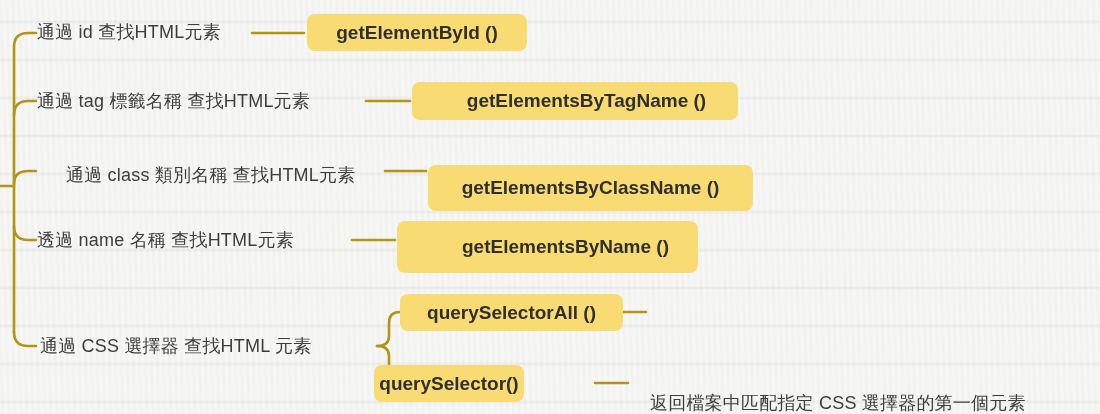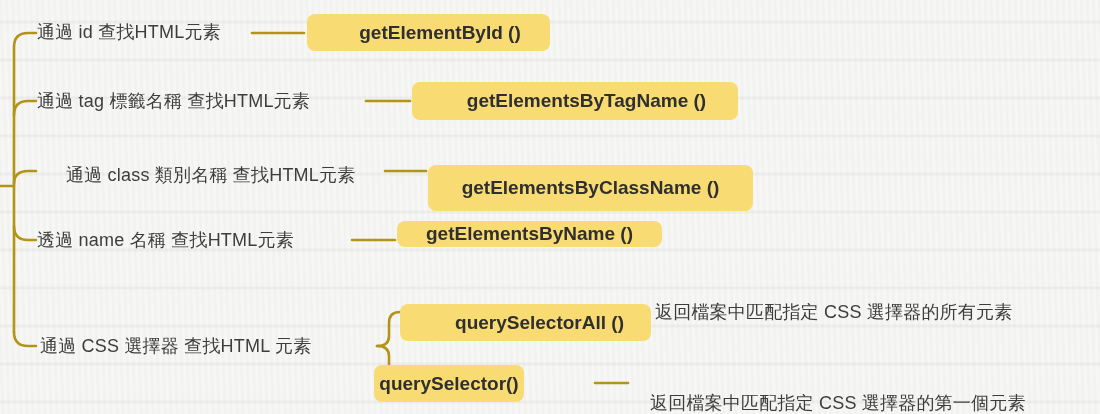--- a/index.html
+++ b/index.html
@@ -86,32 +86,31 @@
     <path class="branch-line" d="M 352 240 L 395 240"></path>
 
     <path class="branch-line" d="M 377 346 Q 389 346 389 336 L 389 323 Q 389 312 400 312"></path>
     <path class="branch-line" d="M 377 346 Q 389 346 389 356 L 389 372 Q 389 383 398 383"></path>
 
     <path class="branch-line" d="M 611 312 L 646 312"></path>
     <path class="branch-line" d="M 595 383 L 628 383"></path>
   </svg>
 
   <div class="topic-label" style="left:37px; top:19px;">通過 id 查找HTML元素</div>
-  <div class="method-box" style="left:307px; top:14px; width:220px; height:37px;padding-left:23px;">getElementById ()</div>
+  <div class="method-box" style="left:307px; top:14px; width:220px; height:37px;">getElementById ()</div>
 
   <div class="topic-label" style="left:37px; top:88px;">通過 tag 標籤名稱 查找HTML元素</div>
   <div class="method-box" style="left:412px; top:82px; width:303px; height:38px;padding-left:23px;">getElementsByTagName ()</div>
 
   <div class="topic-label" style="left:37px; top:162px;margin-left:29px;">通過 class 類別名稱 查找HTML元素</div>
   <div class="method-box" style="left:428px; top:165px; width:325px; height:46px;">getElementsByClassName ()</div>
 
   <div class="topic-label" style="left:37px; top:227px;">透過 name 名稱 查找HTML元素</div>
-  <div class="method-box" style="left:397px; top:221px; width:265px; height:26px;">getElementsByName ()</div>
+  <div class="method-box" style="left:397px; top:221px; width:265px; height:52px;padding-left:36px;">getElementsByName ()</div>
 
   <div class="topic-label" style="left:40px; top:333px;">通過 CSS 選擇器 查找HTML 元素</div>
 
-  <div class="method-box" style="left:400px; top:304px; width:223px; height:37px;padding-left:28px;">querySelectorAll ()</div>
-  <div class="topic-label" style="left:655px; top:299px;">返回檔案中匹配指定 CSS 選擇器的所有元素</div>
+  <div class="method-box" style="left:400px; top:294px; width:223px; height:37px;">querySelectorAll ()</div>
 
   <div class="method-box" style="left:374px; top:365px; width:150px; height:37px;">querySelector()</div>
   <div class="topic-label" style="left:650px; top:370px;margin-top:20px;">返回檔案中匹配指定 CSS 選擇器的第一個元素</div>
 
 </div>
 
 </body></html>

